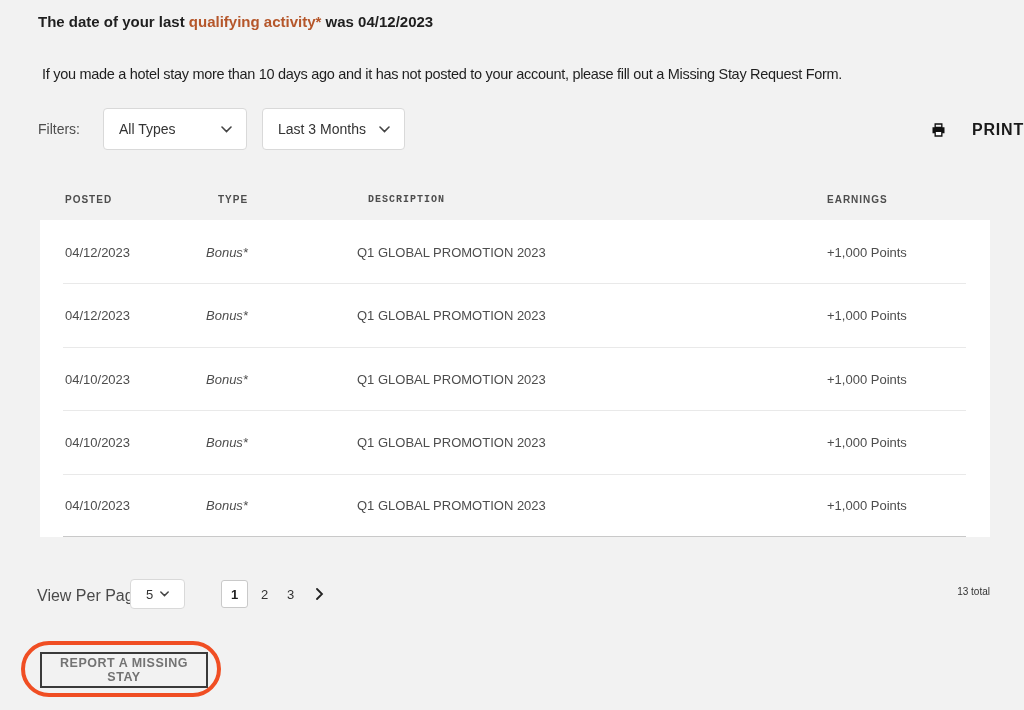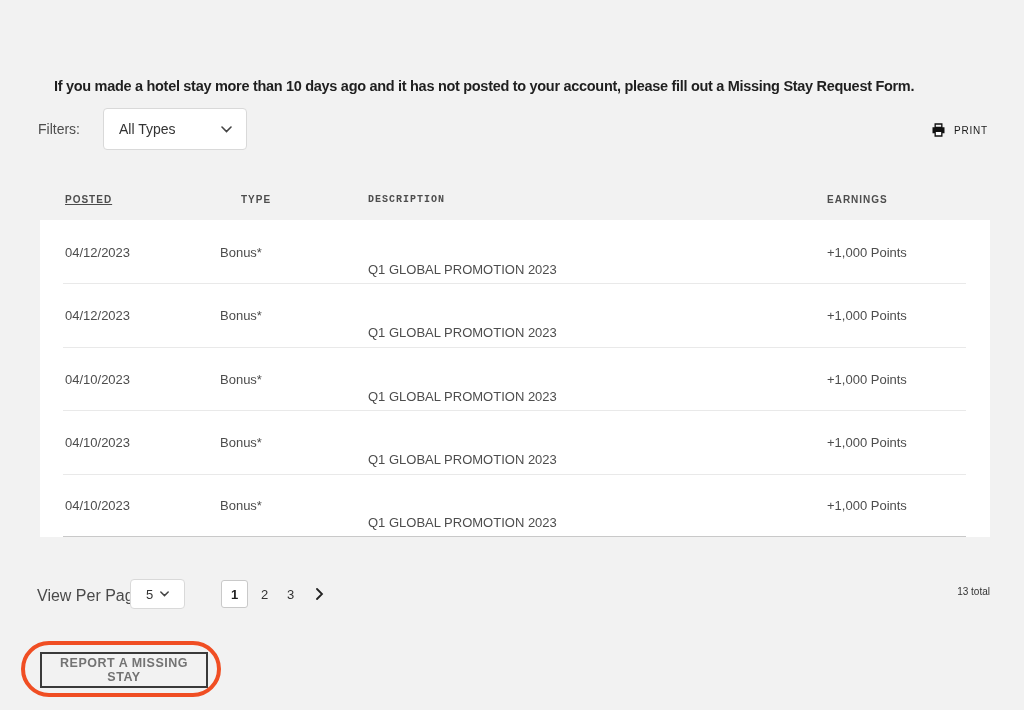--- a/index.html
+++ b/index.html
@@ -31,24 +31,24 @@
     color: #b5562a;
     text-decoration: none;
     cursor: pointer;
   }
   .line2 {
     position: absolute;
     left: 38px;
     top: 62px;
     font-size: 14.5px;
     letter-spacing: -0.3px;
-    font-weight: bold;
+    font-weight: normal;
     color: #1f1f1f;
     white-space: nowrap;
-    margin: 16px;
+    margin: 4px;
   }
   
   .filters-label {
     position: absolute;
     left: 38px;
     top: 121px;
     font-size: 14px;
     color: #4d4d4d;
   }
   .dropdown {
@@ -69,42 +69,42 @@
   }
   .dd-type { left: 103px; width: 144px; }
   .dd-date { left: 262px; width: 143px; }
   .print-btn {
     position: absolute;
     left: 930px;
     top: 119px;
     height: 22px;
     display: flex;
     align-items: center;
-    gap: 7px;
+    gap: 25px;
     background: none;
     border: none;
     padding: 0;
     cursor: pointer;
     font-family: "Liberation Sans", sans-serif;
-    font-size: 10px;
-    font-weight: normal;
+    font-size: 16px;
+    font-weight: bold;
     letter-spacing: 0.8px;
     color: #1a1a1a;
   }
   
   .thead span {
     position: absolute;
     top: 194px;
     font-size: 10px;
     font-weight: bold;
     letter-spacing: 1px;
     color: #4d4d4d;
   }
-  .th-posted { left: 65px; text-decoration: underline; }
-  .th-type { left: 218px; margin-left: 23px; }
+  .th-posted { left: 65px; }
+  .th-type { left: 218px; }
   .th-desc { left: 368px; font-family: Liberation Mono, monospace; }
   .th-earn { left: 827px; }
   .card {
     position: absolute;
     left: 40px;
     top: 220px;
     width: 950px;
     height: 317px;
     background: #ffffff;
     display: flex;
@@ -135,22 +135,22 @@
   }
   .row span {
     position: absolute;
     top: 50%;
     transform: translateY(-50%);
     font-size: 13px;
     color: #4d4d4d;
     white-space: nowrap;
   }
   .c-posted { left: 25px; }
-  .c-type { left: 180px; }
-  .c-desc { left: 328px; margin-top: 17px; }
+  .c-type { left: 166px; font-style: italic; }
+  .c-desc { left: 317px; }
   .c-earn { left: 787px; }
   
   .vpp-label {
     position: absolute;
     left: 37px;
     top: 587px;
     font-size: 16px;
     color: #4a4a4a;
   }
   .per-page {
@@ -229,32 +229,39 @@
     border: 4px solid #f04e23;
     border-radius: 28px;
     pointer-events: none;
   }
 </style>
 </head>
 <body>
 
 <div class="screen">
 
+  <p class="line1"><span>The date of your last </span><a class="link">qualifying activity*</a><span> was 04/12/2023</span></p>
 
   <p class="line2">If you made a hotel stay more than 10 days ago and it has not posted to your account, please fill out a Missing Stay Request Form.</p>
 
   <span class="filters-label">Filters:</span>
 
   <div class="dropdown dd-type">
     <span>All Types</span>
     <svg width="11" height="7" viewBox="0 0 11 7">
         <path d="M1 1l4.5 4.5L10 1" fill="none" stroke="#444" stroke-width="1.6" stroke-linecap="round"></path>
       </svg>
   </div>
 
+  <div class="dropdown dd-date">
+    <span>Last 3 Months</span>
+    <svg width="11" height="7" viewBox="0 0 11 7">
+        <path d="M1 1l4.5 4.5L10 1" fill="none" stroke="#444" stroke-width="1.6" stroke-linecap="round"></path>
+      </svg>
+  </div>
 
   <button class="print-btn">
     <svg width="17" height="16" viewBox="0 0 24 24">
       <path d="M7 3h10v5H7z" fill="none" stroke="#111" stroke-width="2"></path>
       <path d="M3 8h18v9h-4v-3H7v3H3z" fill="#111"></path>
       <path d="M7 14h10v7H7z" fill="#fff" stroke="#111" stroke-width="2"></path>
     </svg>
     <span>PRINT</span>
   </button>
 

